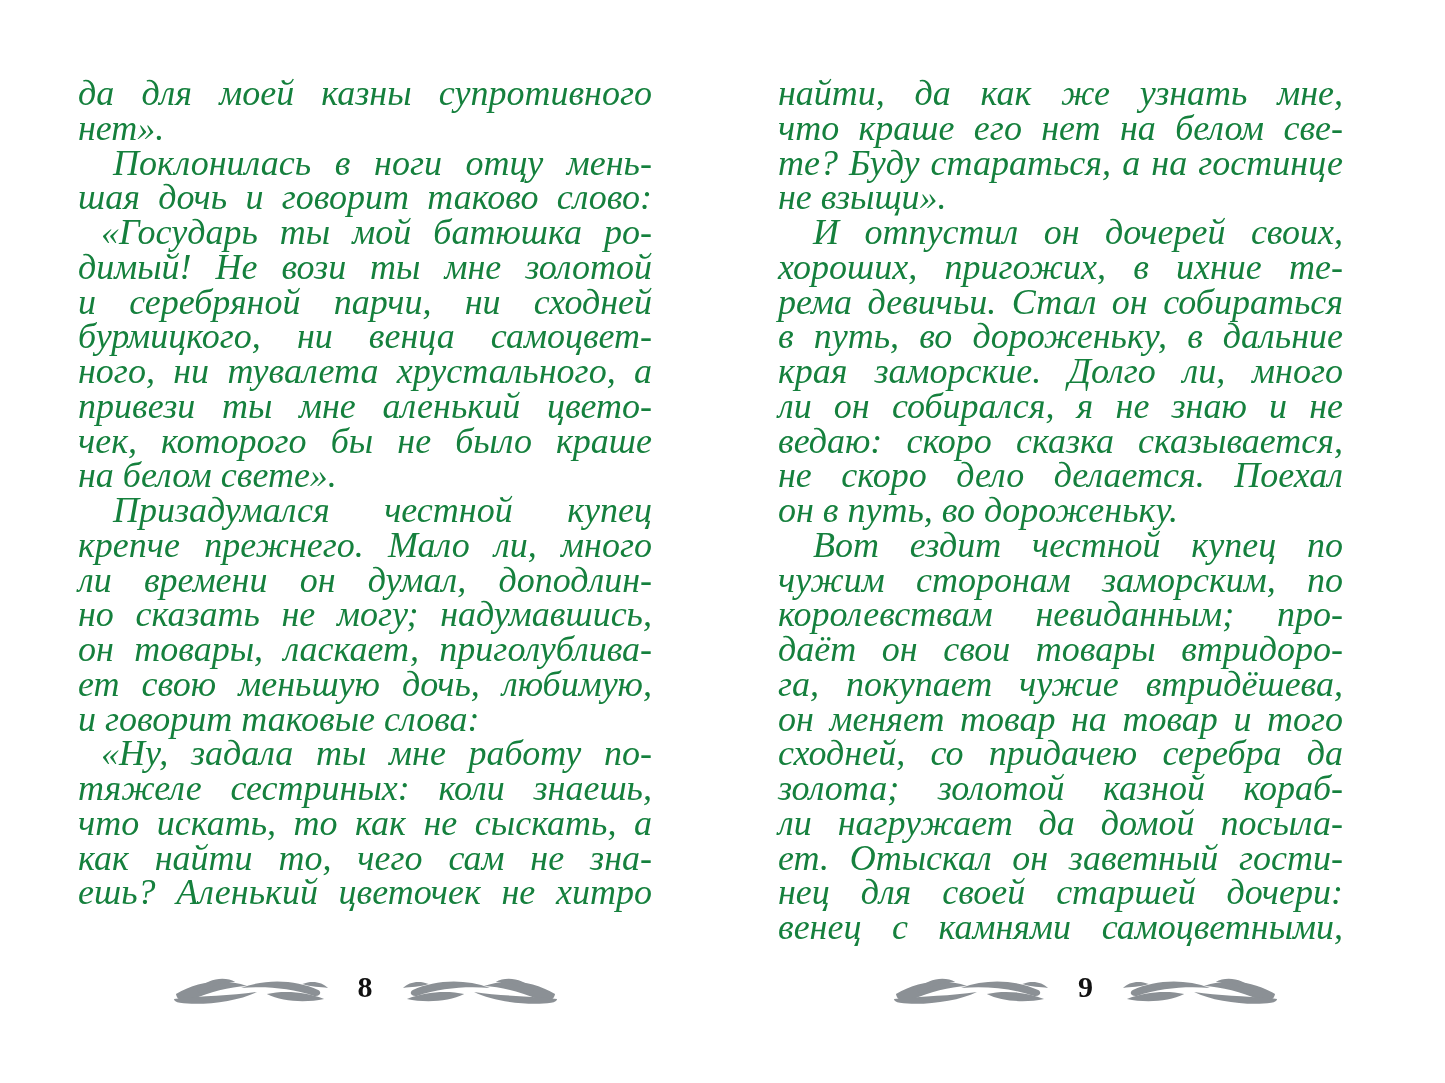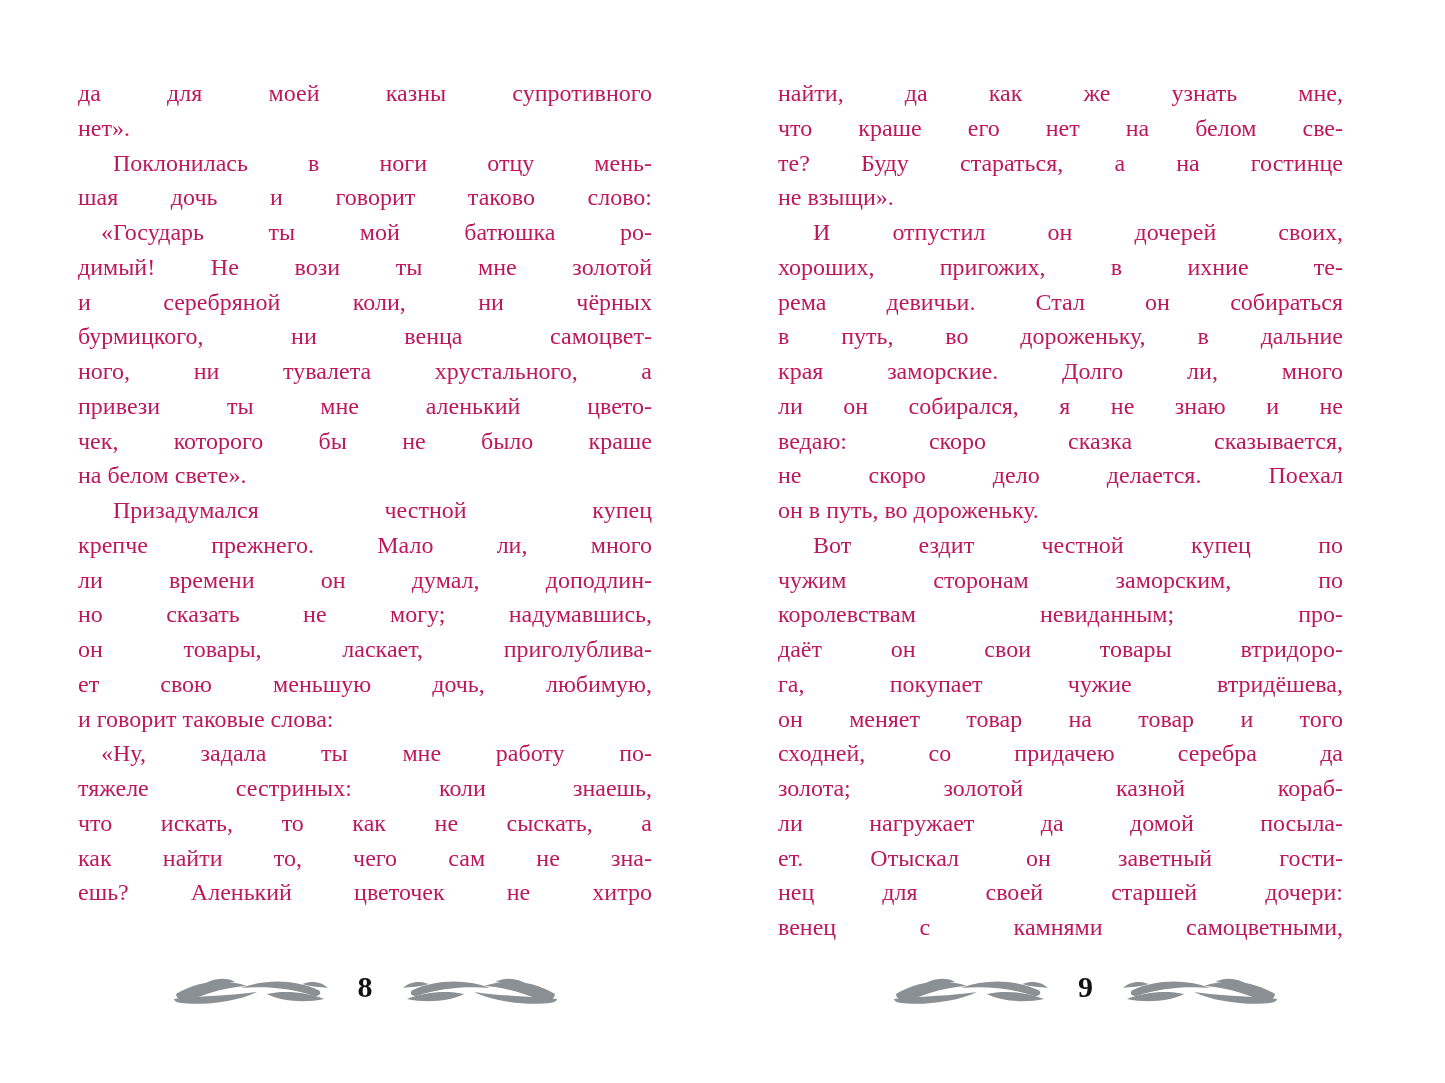--- a/index.html
+++ b/index.html
@@ -6,23 +6,24 @@
   body {
     width: 1445px; height: 1083px;
     background: #ffffff;
     position: relative;
     font-family: "Liberation Serif", "DejaVu Serif", serif;
     overflow: hidden;
   }
   .page-text {
     position: absolute;
     top: 76px;
-    color: #be185d;
-    font-size: 24px;
+    color: #15803d;
+    font-size: 36px;
     line-height: 34.75px;
+    font-style: italic;
   }
   #left-text  { left: 78px;  width: 574px; }
   #right-text { left: 778px; width: 565px; }
 
   .line {
     text-align: justify;
     text-align-last: justify;
     height: 34.75px;
     white-space: normal;
   }
@@ -71,21 +72,21 @@
 <div>
 
   <section>
     <div id="left-text" class="page-text">
         <div class="line">да для моей казны супротивного</div>
         <div class="line end">нет».</div>
         <div class="line ind">Поклонилась в ноги отцу мень-</div>
         <div class="line">шая дочь и говорит таково слово:</div>
         <div class="line indq">«Государь ты мой батюшка ро-</div>
         <div class="line">димый! Не вози ты мне золотой</div>
-        <div class="line">и серебряной коли, ни чёрных</div>
+        <div class="line">и серебряной парчи, ни сходней</div>
         <div class="line">бурмицкого, ни венца самоцвет-</div>
         <div class="line">ного, ни тувалета хрустального, а</div>
         <div class="line">привези ты мне аленький цвето-</div>
         <div class="line">чек, которого бы не было краше</div>
         <div class="line end">на белом свете».</div>
         <div class="line ind">Призадумался честной купец</div>
         <div class="line">крепче прежнего. Мало ли, много</div>
         <div class="line">ли времени он думал, доподлин-</div>
         <div class="line">но сказать не могу; надумавшись,</div>
         <div class="line">он товары, ласкает, приголублива-</div>

